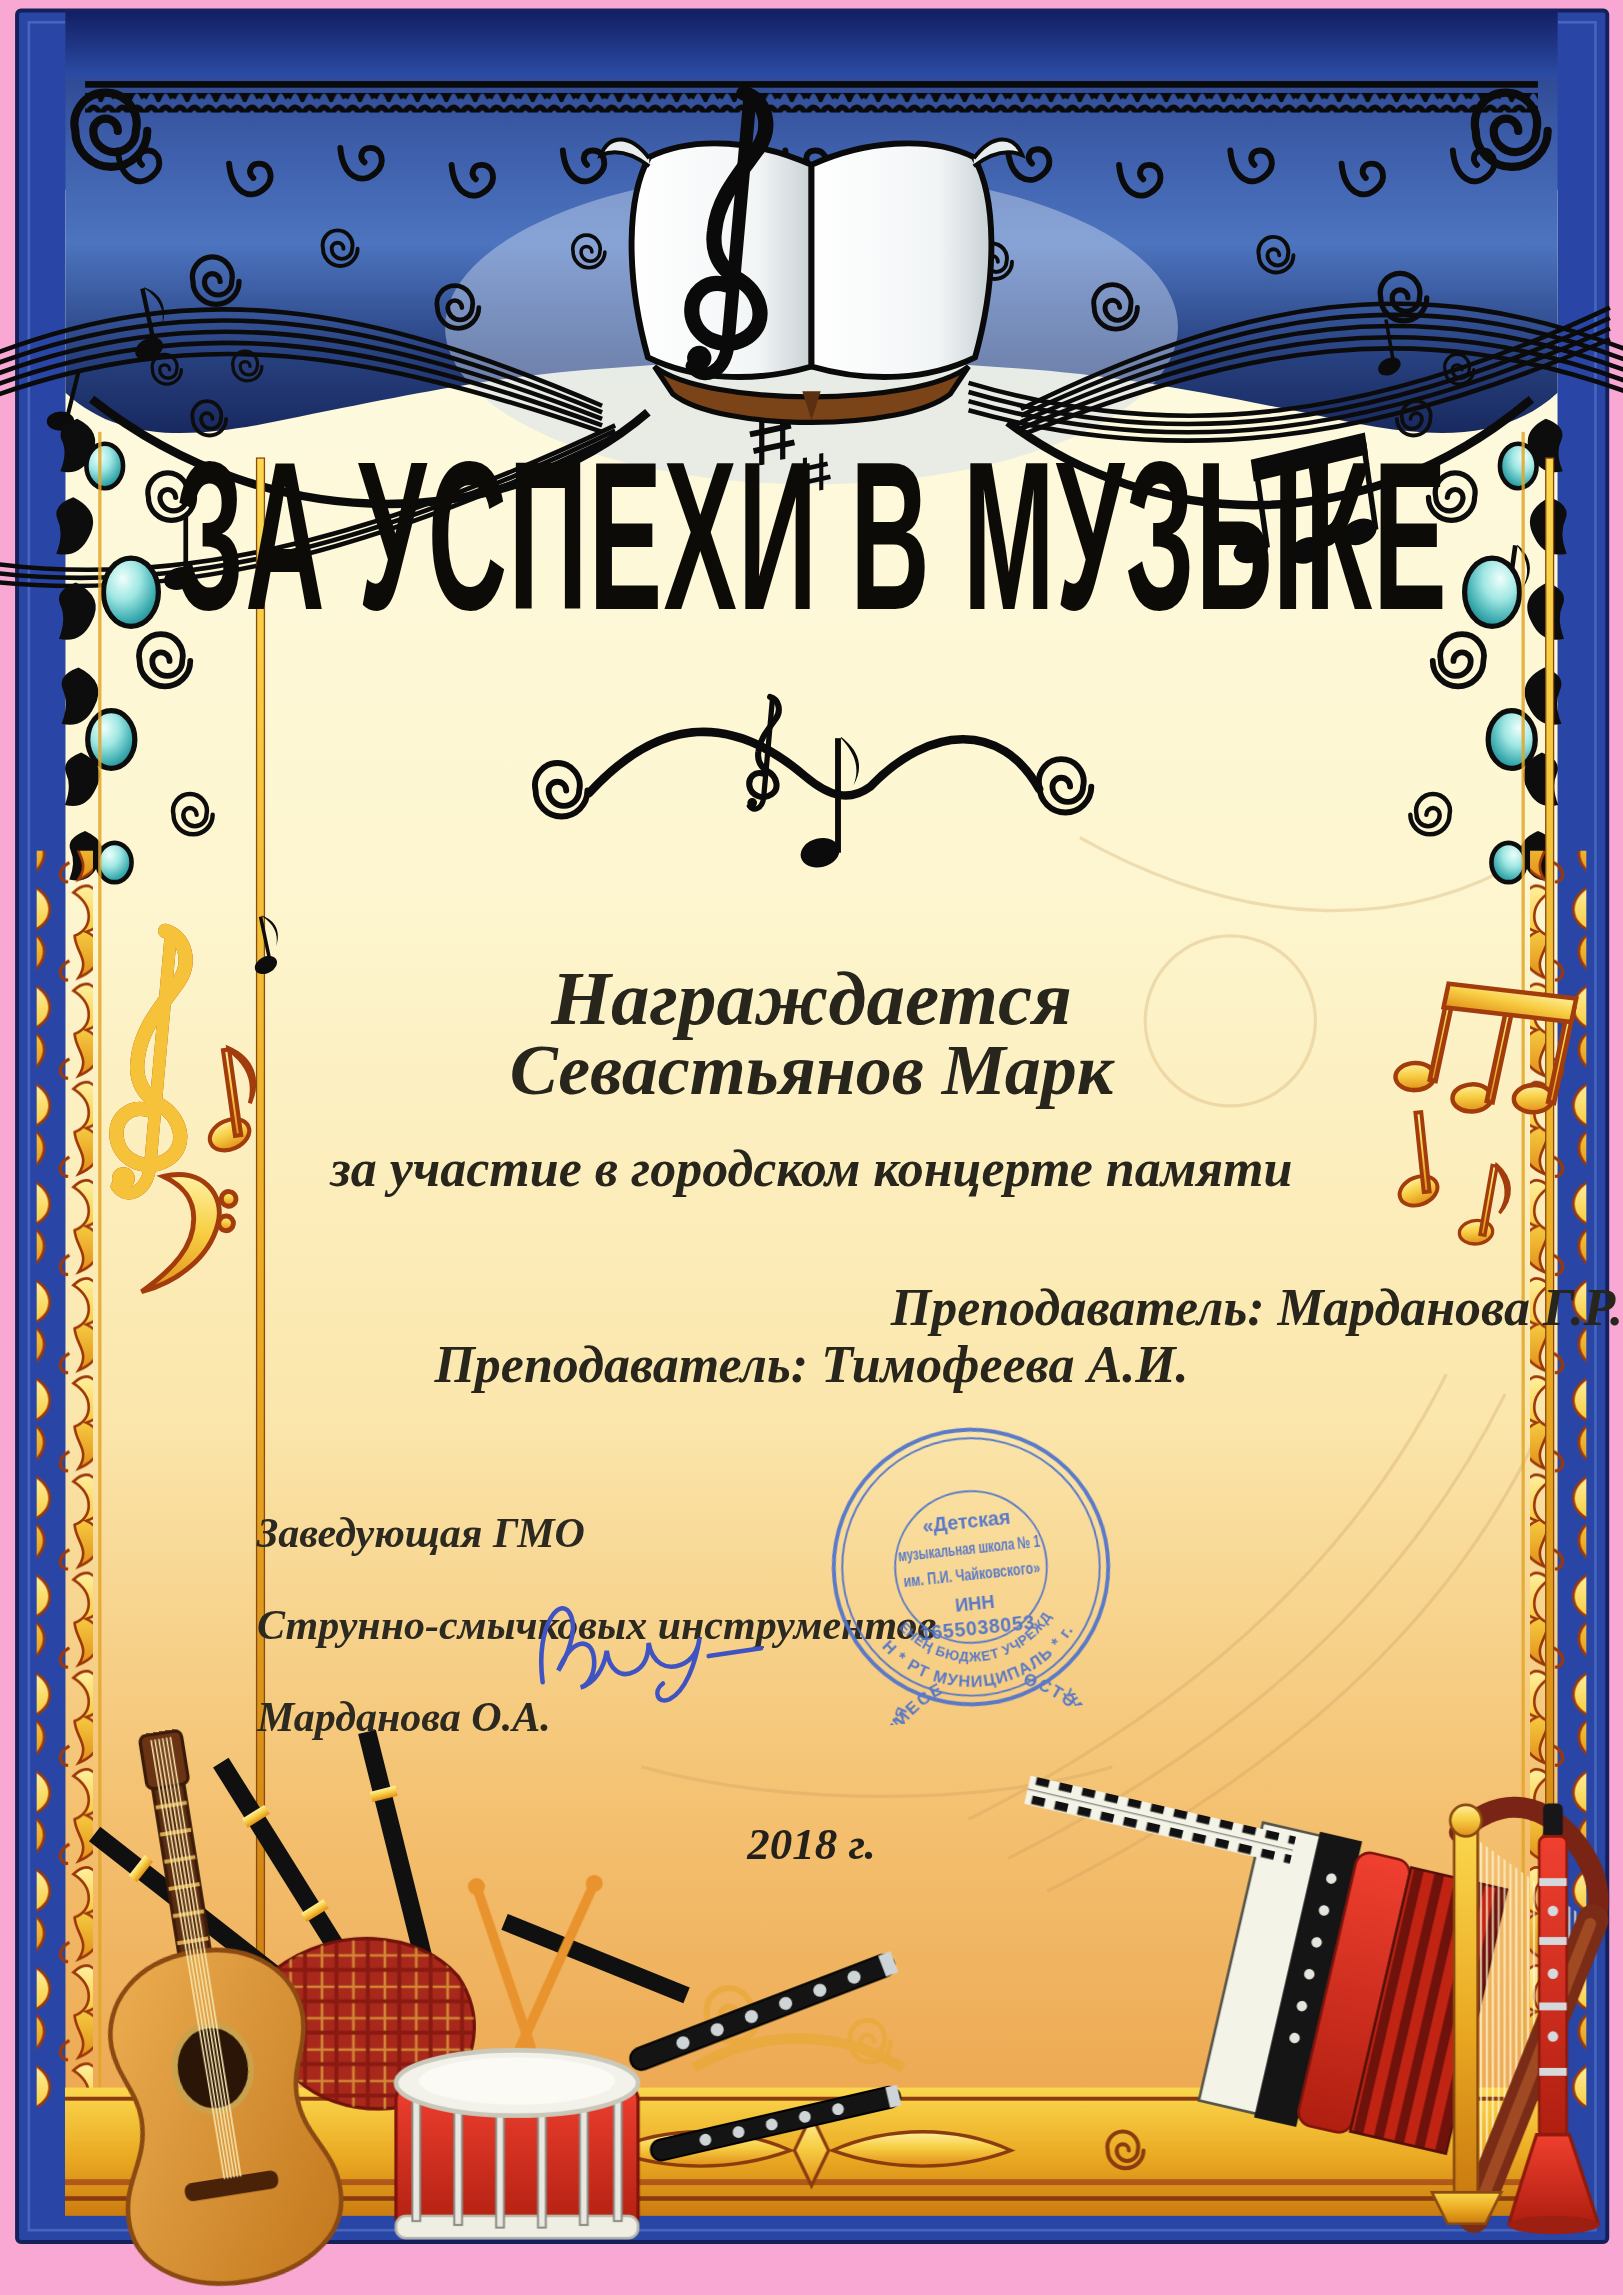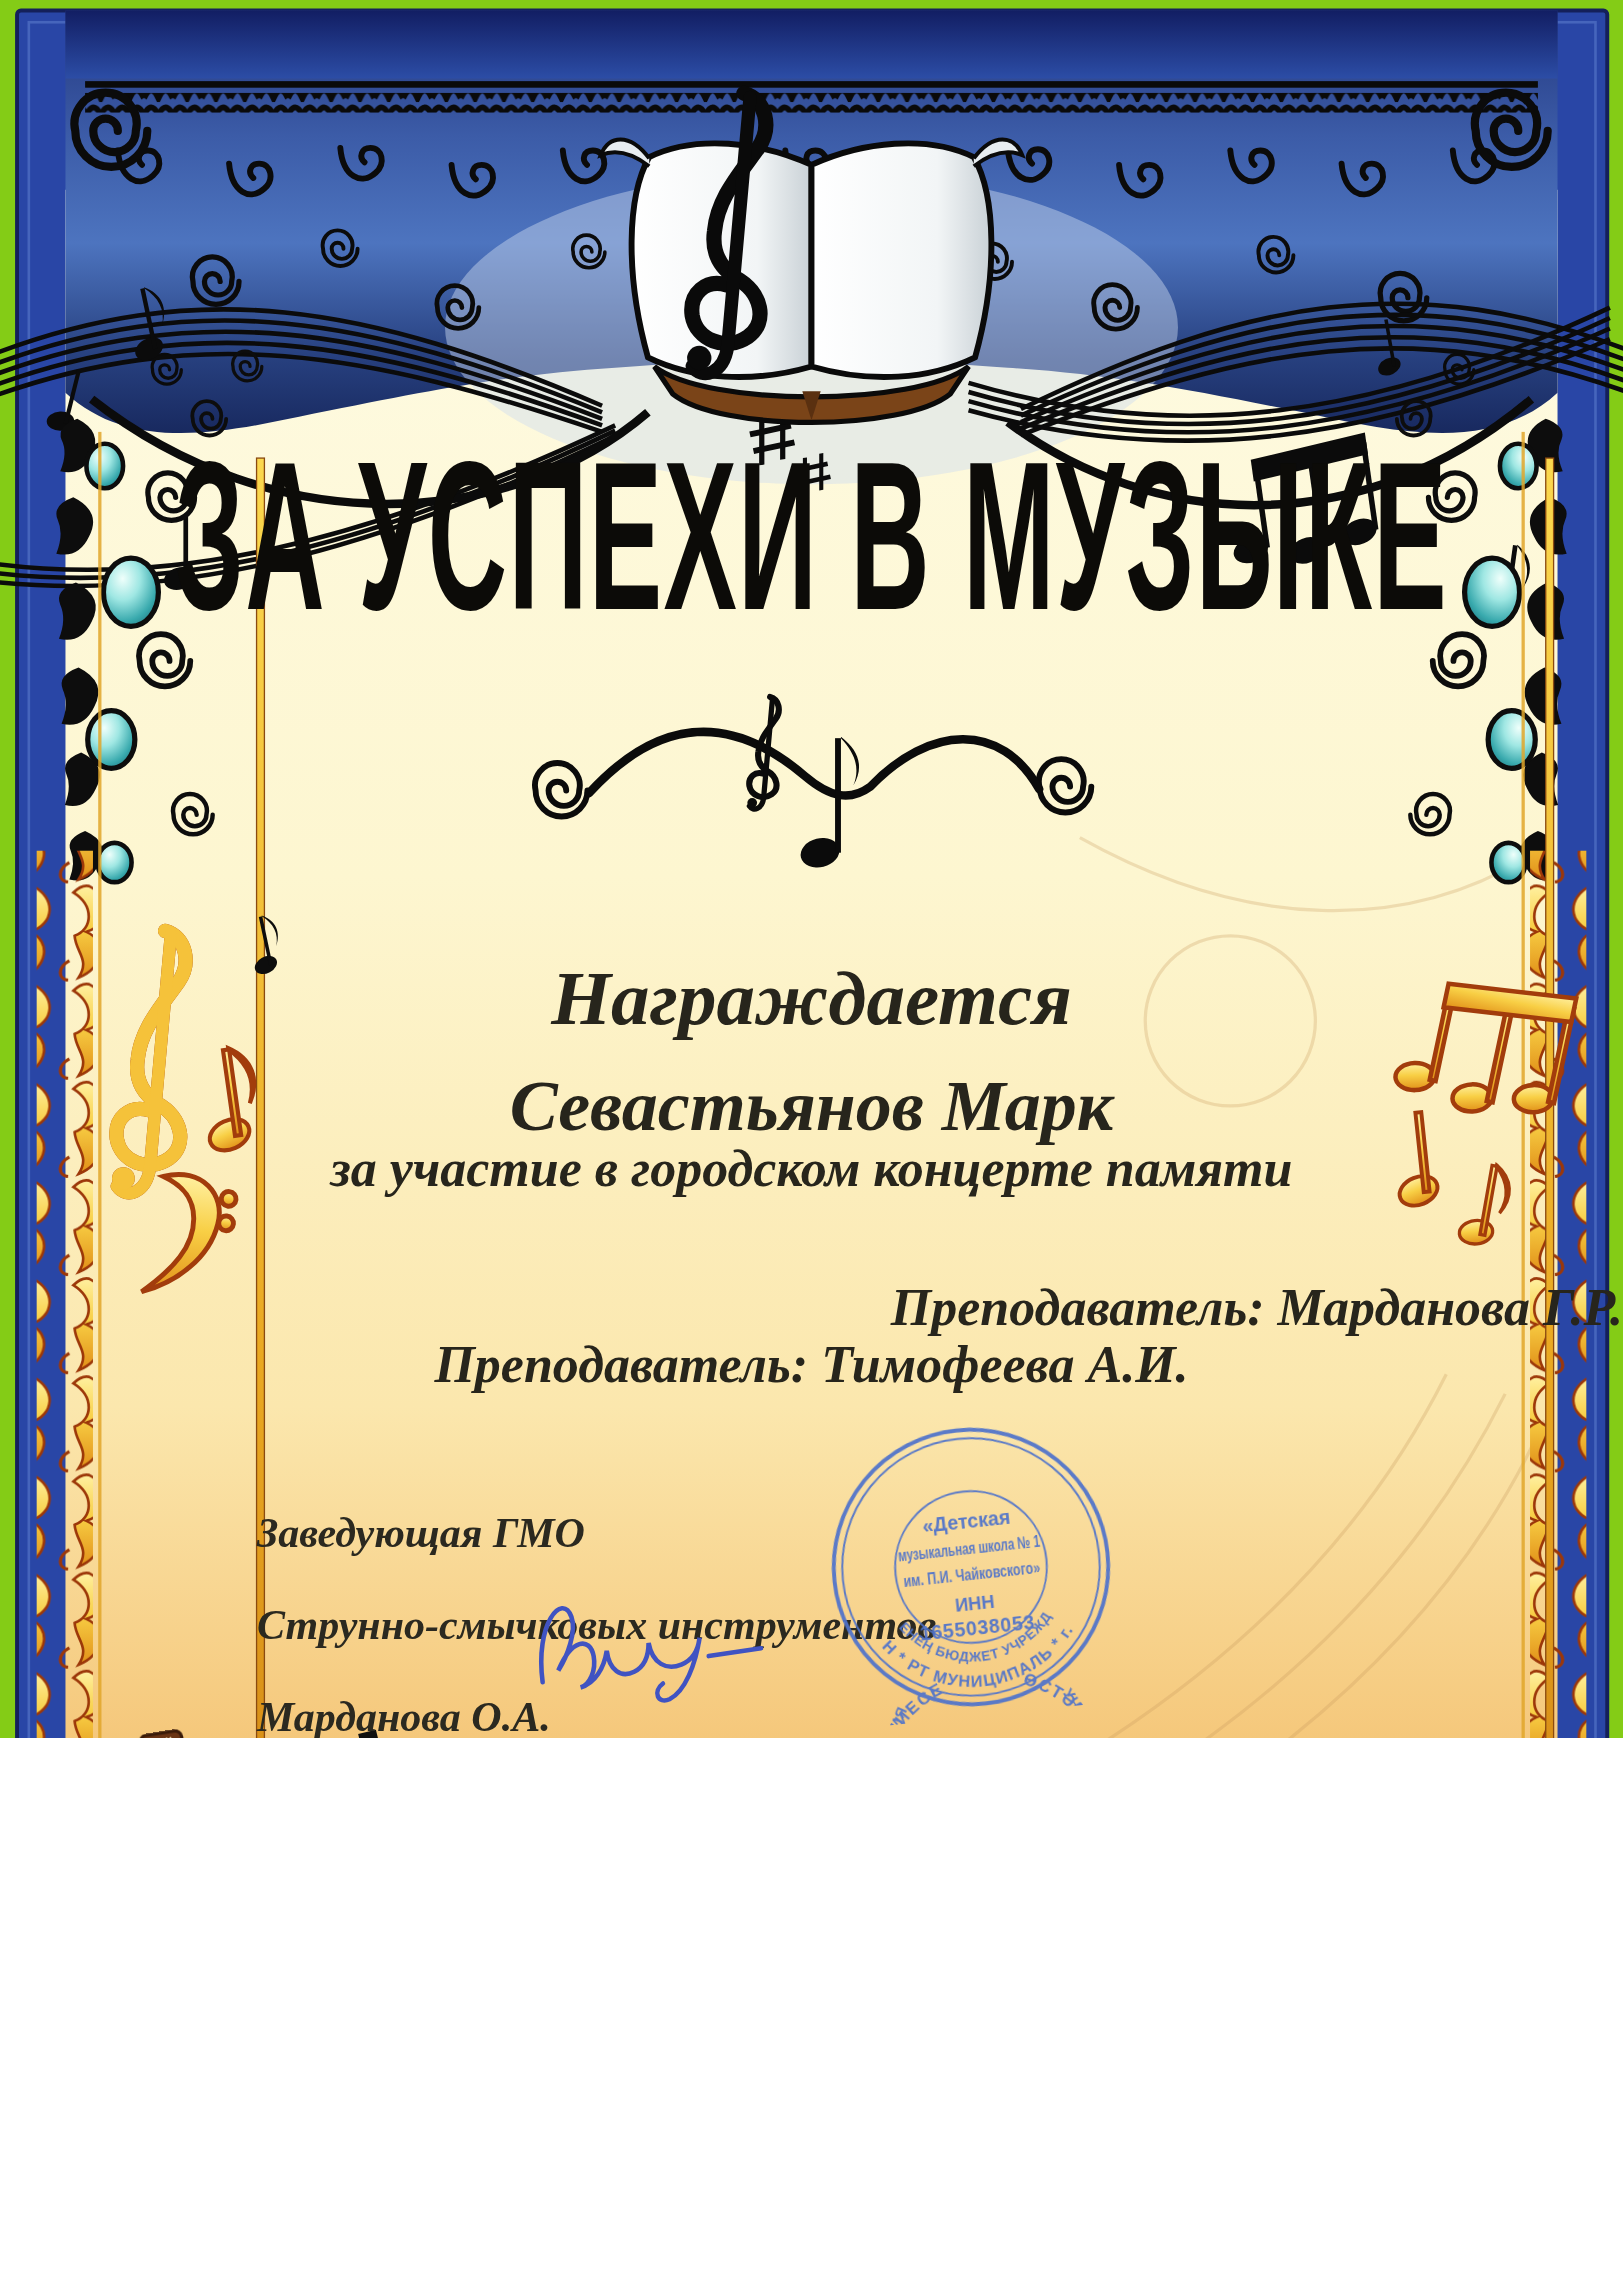--- a/index.html
+++ b/index.html
@@ -1,24 +1,24 @@
 <!DOCTYPE html>
 <html style="font-size:10.5px"><head>
 <meta charset="utf-8">
 <style>
   html,body{margin:0;padding:0;background:#ffffff;}
-  #page{position:relative;width:1623px;height:1738px;background:#84cc16;overflow:hidden;
+  #page{position:relative;width:1623px;height:2295px;background:#f9a8d4;overflow:hidden;
         font-family:"Liberation Serif",serif;}
   #art{position:absolute;left:0;top:0;z-index:1;}
   .txt{position:absolute;left:0;right:0;text-align:center;color:#27251c;z-index:3;}
   .title{top:486px;font:900 110px "Liberation Sans",sans-serif;color:#0c0b08;
          letter-spacing:1.3px;line-height:110px;white-space:nowrap;}
   .title span{display:inline-block;transform:scale(1.0,1.92);transform-origin:50% 55%;}
   .award{top:922px;font:bold italic 77px "Liberation Serif",serif;margin-top:32px;}
-  .recipient{top:1065px;font:bold italic 72px "Liberation Serif",serif;}
+  .recipient{top:1029px;font:bold italic 72px "Liberation Serif",serif;}
   .reason1{top:1127px;font:bold italic 52px "Liberation Serif",serif;margin-top:12px;}
   .reason2{top:1190px;font:bold italic 52px "Liberation Serif",serif;}
   .teacher{top:1278px;font:bold italic 52px "Liberation Serif",serif;text-align:right;}
   .concert{top:1335px;font:bold italic 52px "Liberation Serif",serif;}
   .sigblock{position:absolute;left:257px;top:1487px;z-index:3;text-align:left;
             font:bold italic 42px "Liberation Serif",serif;color:#2b2920;line-height:92px;}
   .year{top:1818px;font:bold italic 45px "Liberation Serif",serif;color:#23211a;text-align:center;}
   #stampSvg{position:absolute;left:822px;top:1418px;z-index:4;opacity:.93;transform:rotate(-6deg);}
   #signSvg{position:absolute;left:524px;top:1558px;z-index:5;}
 </style>

